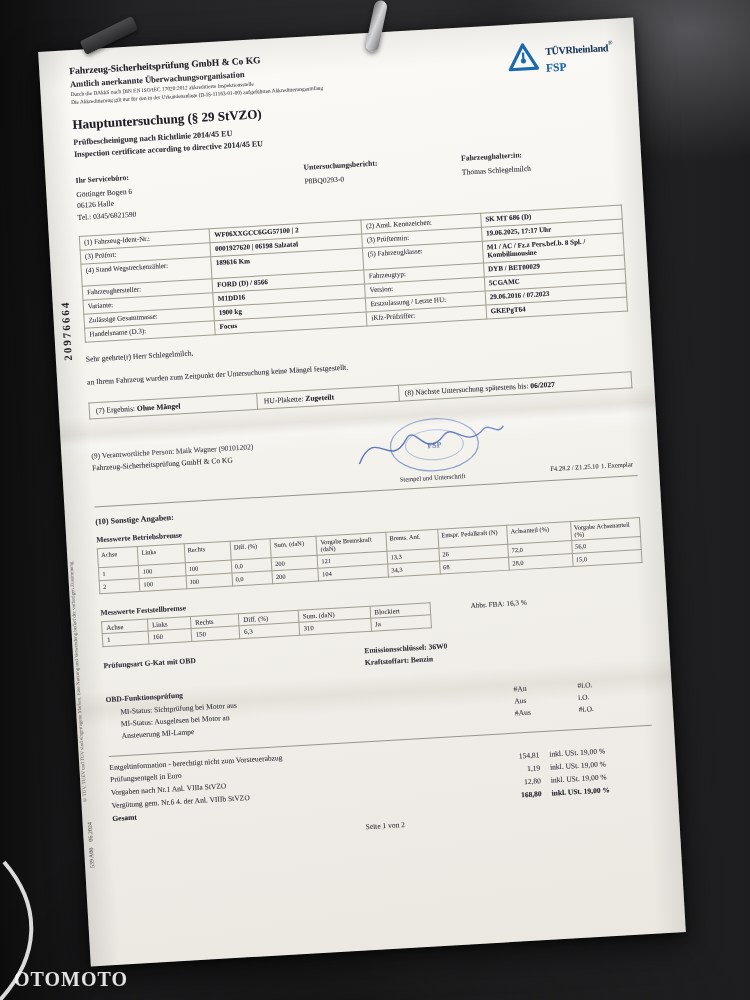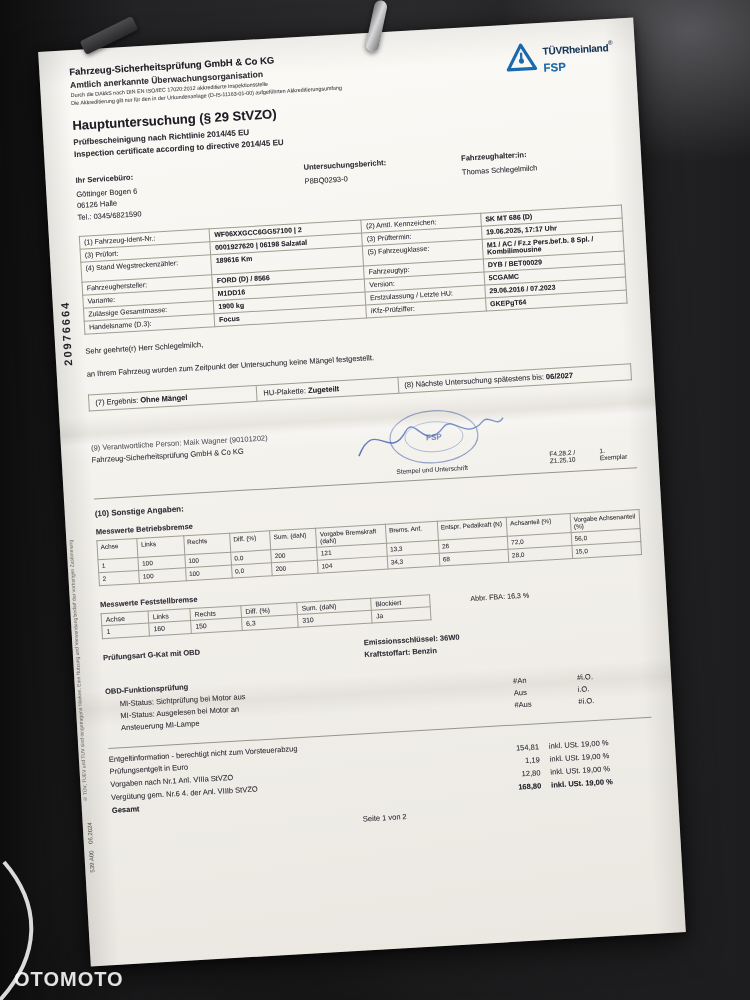--- a/index.html
+++ b/index.html
@@ -1,18 +1,18 @@
 <!DOCTYPE html>
 <html><head>
 <meta charset="utf-8">
 <style>
   html,body { margin:0; padding:0; background:#111; }
   .photo {
     position:relative; width:750px; height:1000px; overflow:hidden;
-    font-family:Liberation Sans, sans-serif;
+    font-family:Liberation Serif, serif;
     background:
       radial-gradient(ellipse 320px 220px at 92% 3%, rgba(130,130,135,.55), transparent 60%),
       radial-gradient(ellipse 600px 350px at 45% 104%, rgba(0,0,0,.55), transparent 70%),
       linear-gradient(90deg, #0d0d0e 0%, #232325 18%, #2b2b2d 55%, #1d1d1f 100%);
   }
   .paper {
     position:absolute; left:64px; top:34px; width:596px; height:916px;
     background:linear-gradient(175deg,#fbfaf6 0%, #f4f2ed 45%, #ebe8e2 100%);
     transform:rotate(-3.3deg);
     box-shadow:0 10px 35px rgba(0,0,0,.65), 0 2px 8px rgba(0,0,0,.5);

